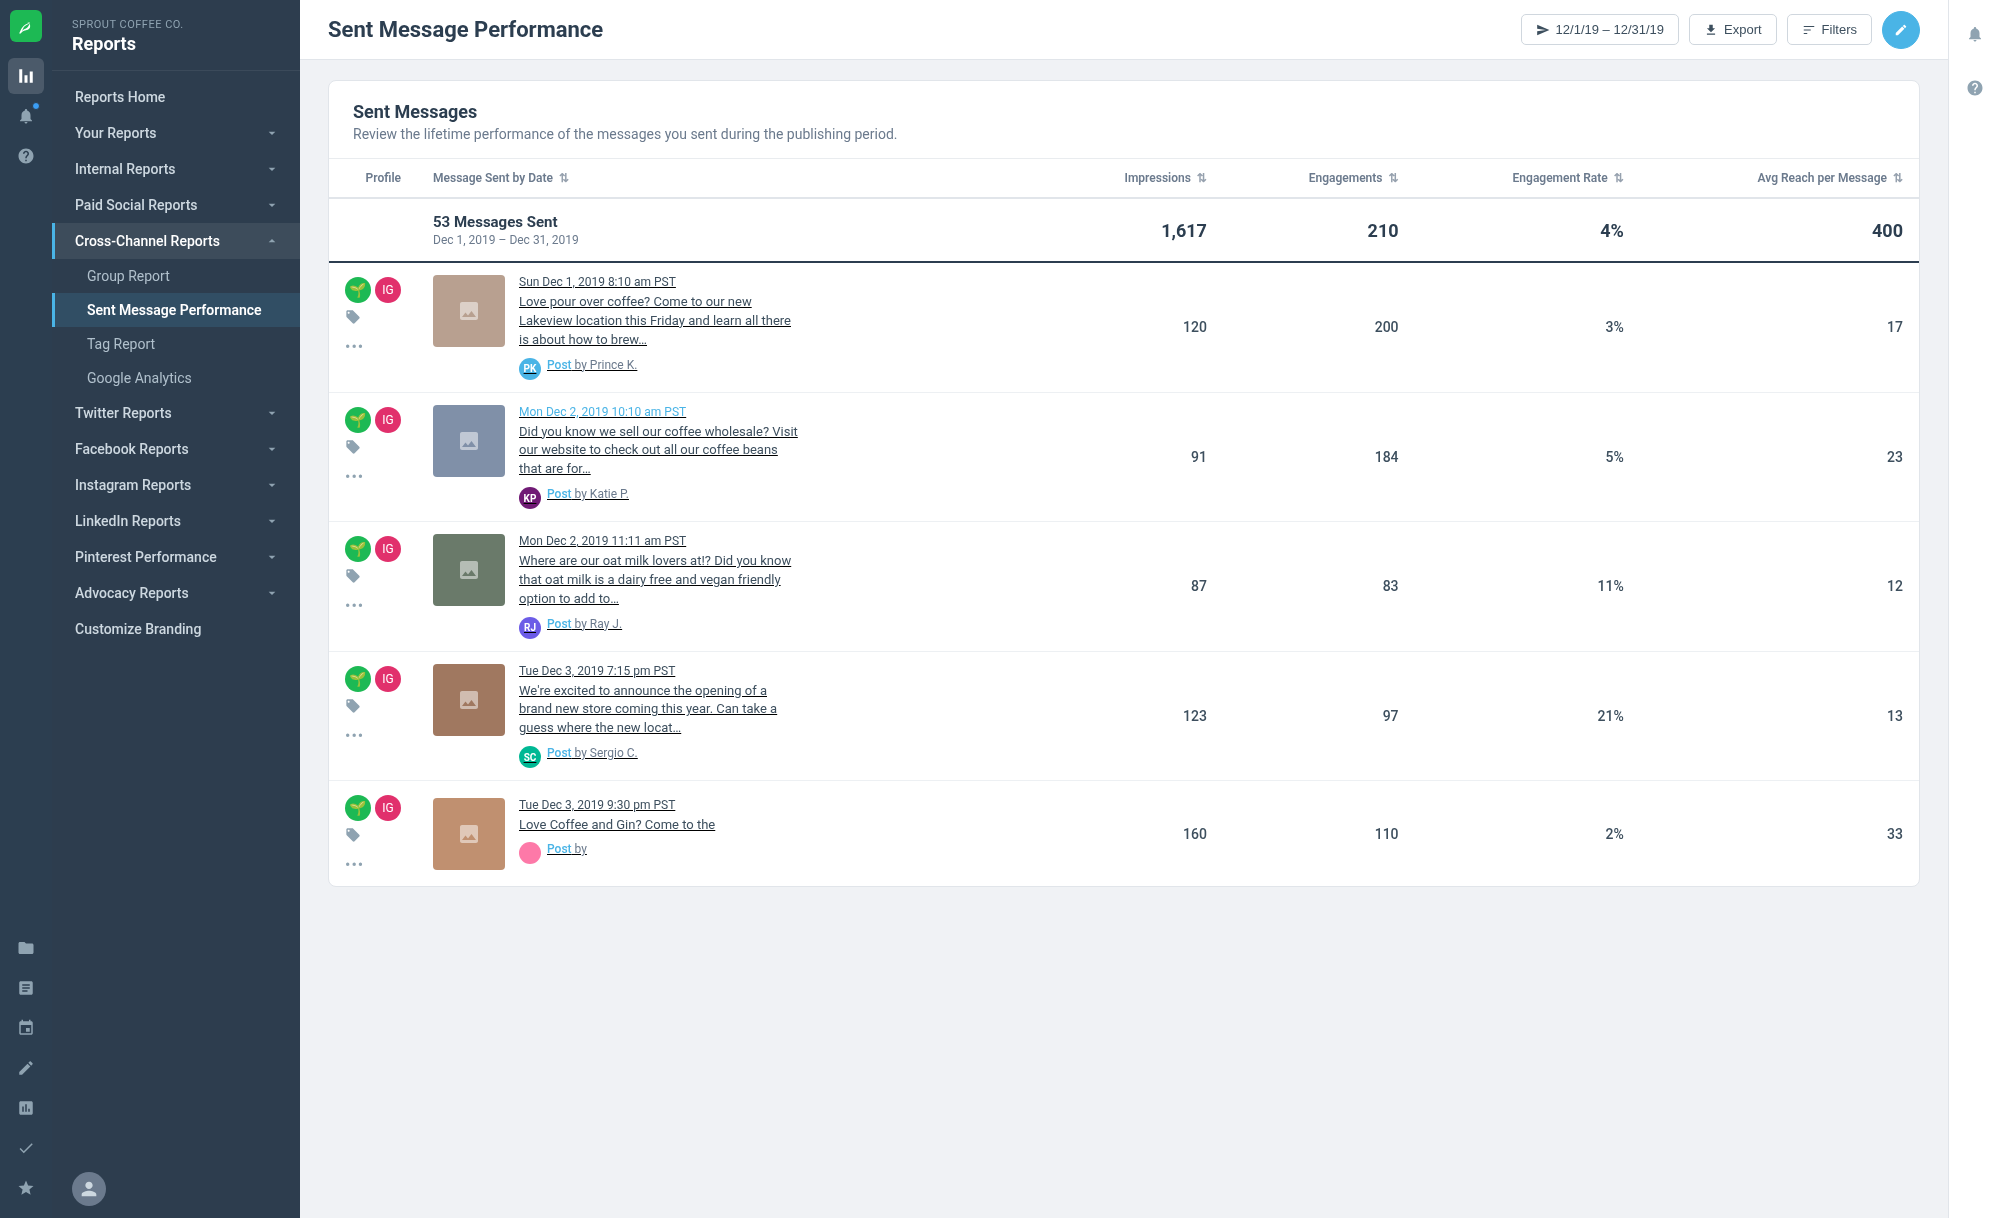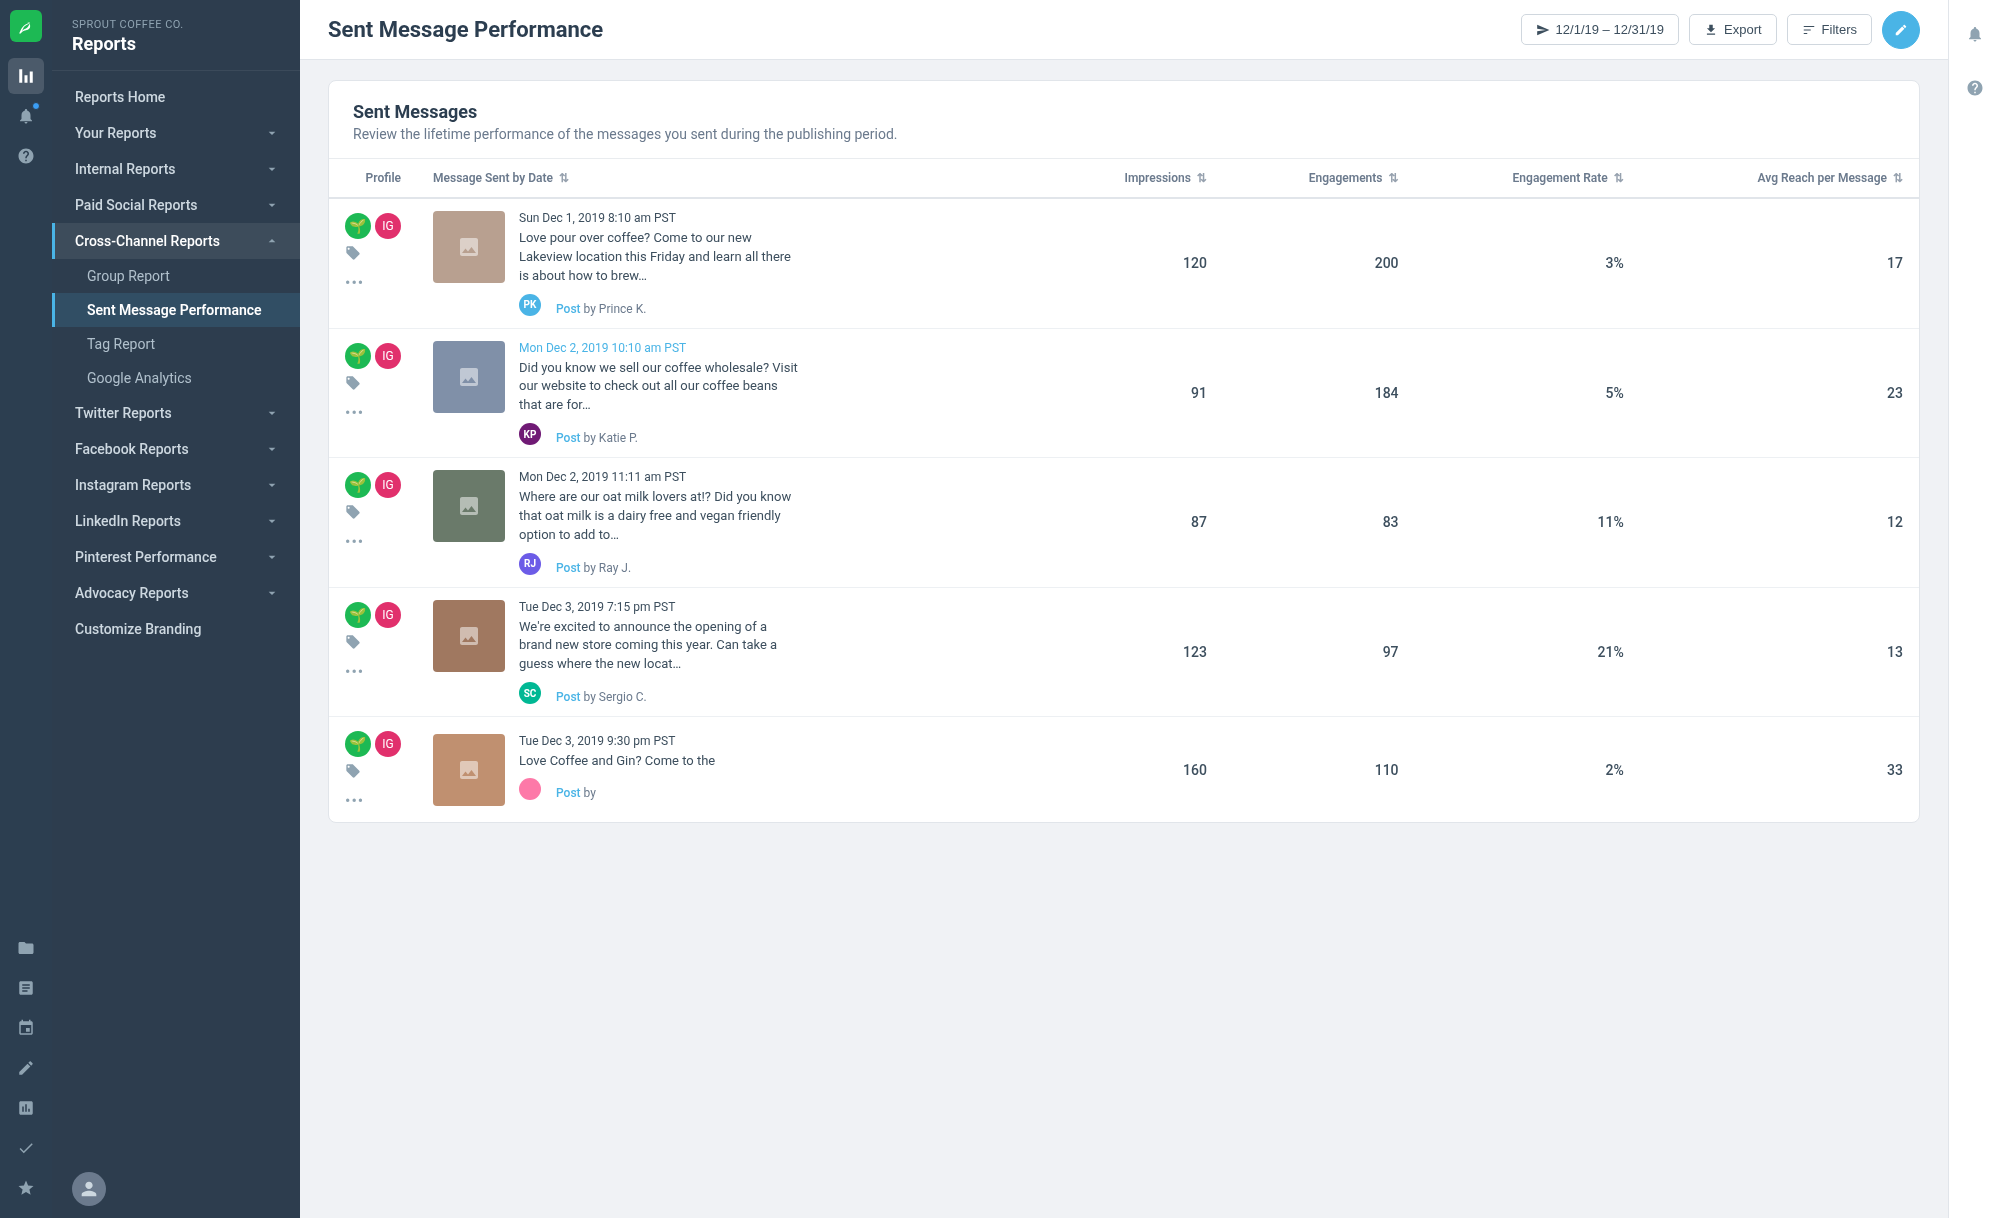--- a/index.html
+++ b/index.html
@@ -190,36 +190,36 @@
     .profile-icon-circle {
       width: 26px; height: 26px; border-radius: 50%;
       display: flex; align-items: center; justify-content: center;
       font-size: 13px;
     }
     .profile-icon-green { background: #1db954; color: white; }
     .profile-icon-pink { background: #e1306c; color: white; }
     .tag-icon { color: #8fa3b1; margin-top: 4px; }
     .more-icon { color: #8fa3b1; margin-top: 8px; letter-spacing: 2px; font-size: 18px; }
 
-    .msg-content-col { display: flex; gap: 14px; align-items: flex-start; }
+    .msg-content-col { display: flex; gap: 14px; align-items: flex-start; text-decoration: underline; }
     .msg-thumbnail {
       width: 72px; height: 72px; border-radius: 4px;
       background: #d0d7de; flex-shrink: 0;
       overflow: hidden; display: flex; align-items: center; justify-content: center;
       font-size: 22px; color: #8fa3b1;
     }
     .msg-thumb-1 { background: #b8a090; }
     .msg-thumb-2 { background: #8090a8; }
     .msg-thumb-3 { background: #6a7a6a; }
     .msg-thumb-4 { background: #a07860; }
     .msg-thumb-5 { background: #c09070; }
     .msg-text-block {}
     .msg-date { font-size: 12px; color: #4ab4e6; margin-bottom: 4px; }
     .msg-body { font-size: 13px; color: #3d4f5e; line-height: 1.45; max-width: 280px; }
-    .msg-author { display: flex; align-items: flex-end; gap: 15px; margin-top: 8px; font-size: 12px; color: #6b7a8d; }
+    .msg-author { display: flex; align-items: flex-start; gap: 6px; margin-top: 8px; font-size: 12px; color: #6b7a8d; }
     .msg-author-avatar {
       width: 22px; height: 22px; border-radius: 50%;
       overflow: hidden; display: flex; align-items: center; justify-content: center;
       font-size: 10px; font-weight: 700; color: white;
       flex-shrink: 0;
     }
     .avatar-prince { background: #4ab4e6; }
     .avatar-katie { background: #701a75; }
     .avatar-ray { background: #6c5ce7; }
     .avatar-sergio { background: #00b894; }
@@ -464,20 +464,31 @@
               <span class="sort-icon">⇅</span>
             </th>
             <th>
               <span>Avg Reach per Message</span>
               <span class="sort-icon">⇅</span>
             </th>
           </tr>
         </thead>
         <tbody>
 
+          <tr class="summary-row">
+            <td></td>
+            <td>
+              <div class="summary-count">53 Messages Sent</div>
+              <div class="summary-date">Dec 1, 2019 – Dec 31, 2019</div>
+            </td>
+            <td class="summary-num">1,617</td>
+            <td class="summary-num">210</td>
+            <td class="summary-num">4%</td>
+            <td class="summary-num">400</td>
+          </tr>
 
         <tr class="msg-row">
               <td class="msg-profile-col">
       <div class="profile-icons">
         <div class="profile-icon-circle profile-icon-green" style="font-size:14px;">🌱</div>
         <div class="profile-icon-circle profile-icon-pink" style="font-size:12px;">IG</div>
       </div>
       <div class="tag-icon">
         <svg width="16" height="16" viewBox="0 0 24 24" fill="#8fa3b1">
                     <path d="M21.41 11.58l-9-9C12.05 2.22 11.55 2 11 2H4c-1.1 0-2 .9-2 2v7c0 .55.22 1.05.59 1.42l9 9c.36.36.86.58 1.41.58.55 0 1.05-.22 1.41-.59l7-7c.37-.36.59-.86.59-1.41 0-.55-.23-1.06-.59-1.42zM5.5 7C4.67 7 4 6.33 4 5.5S4.67 4 5.5 4 7 4.67 7 5.5 6.33 7 5.5 7z"></path>

